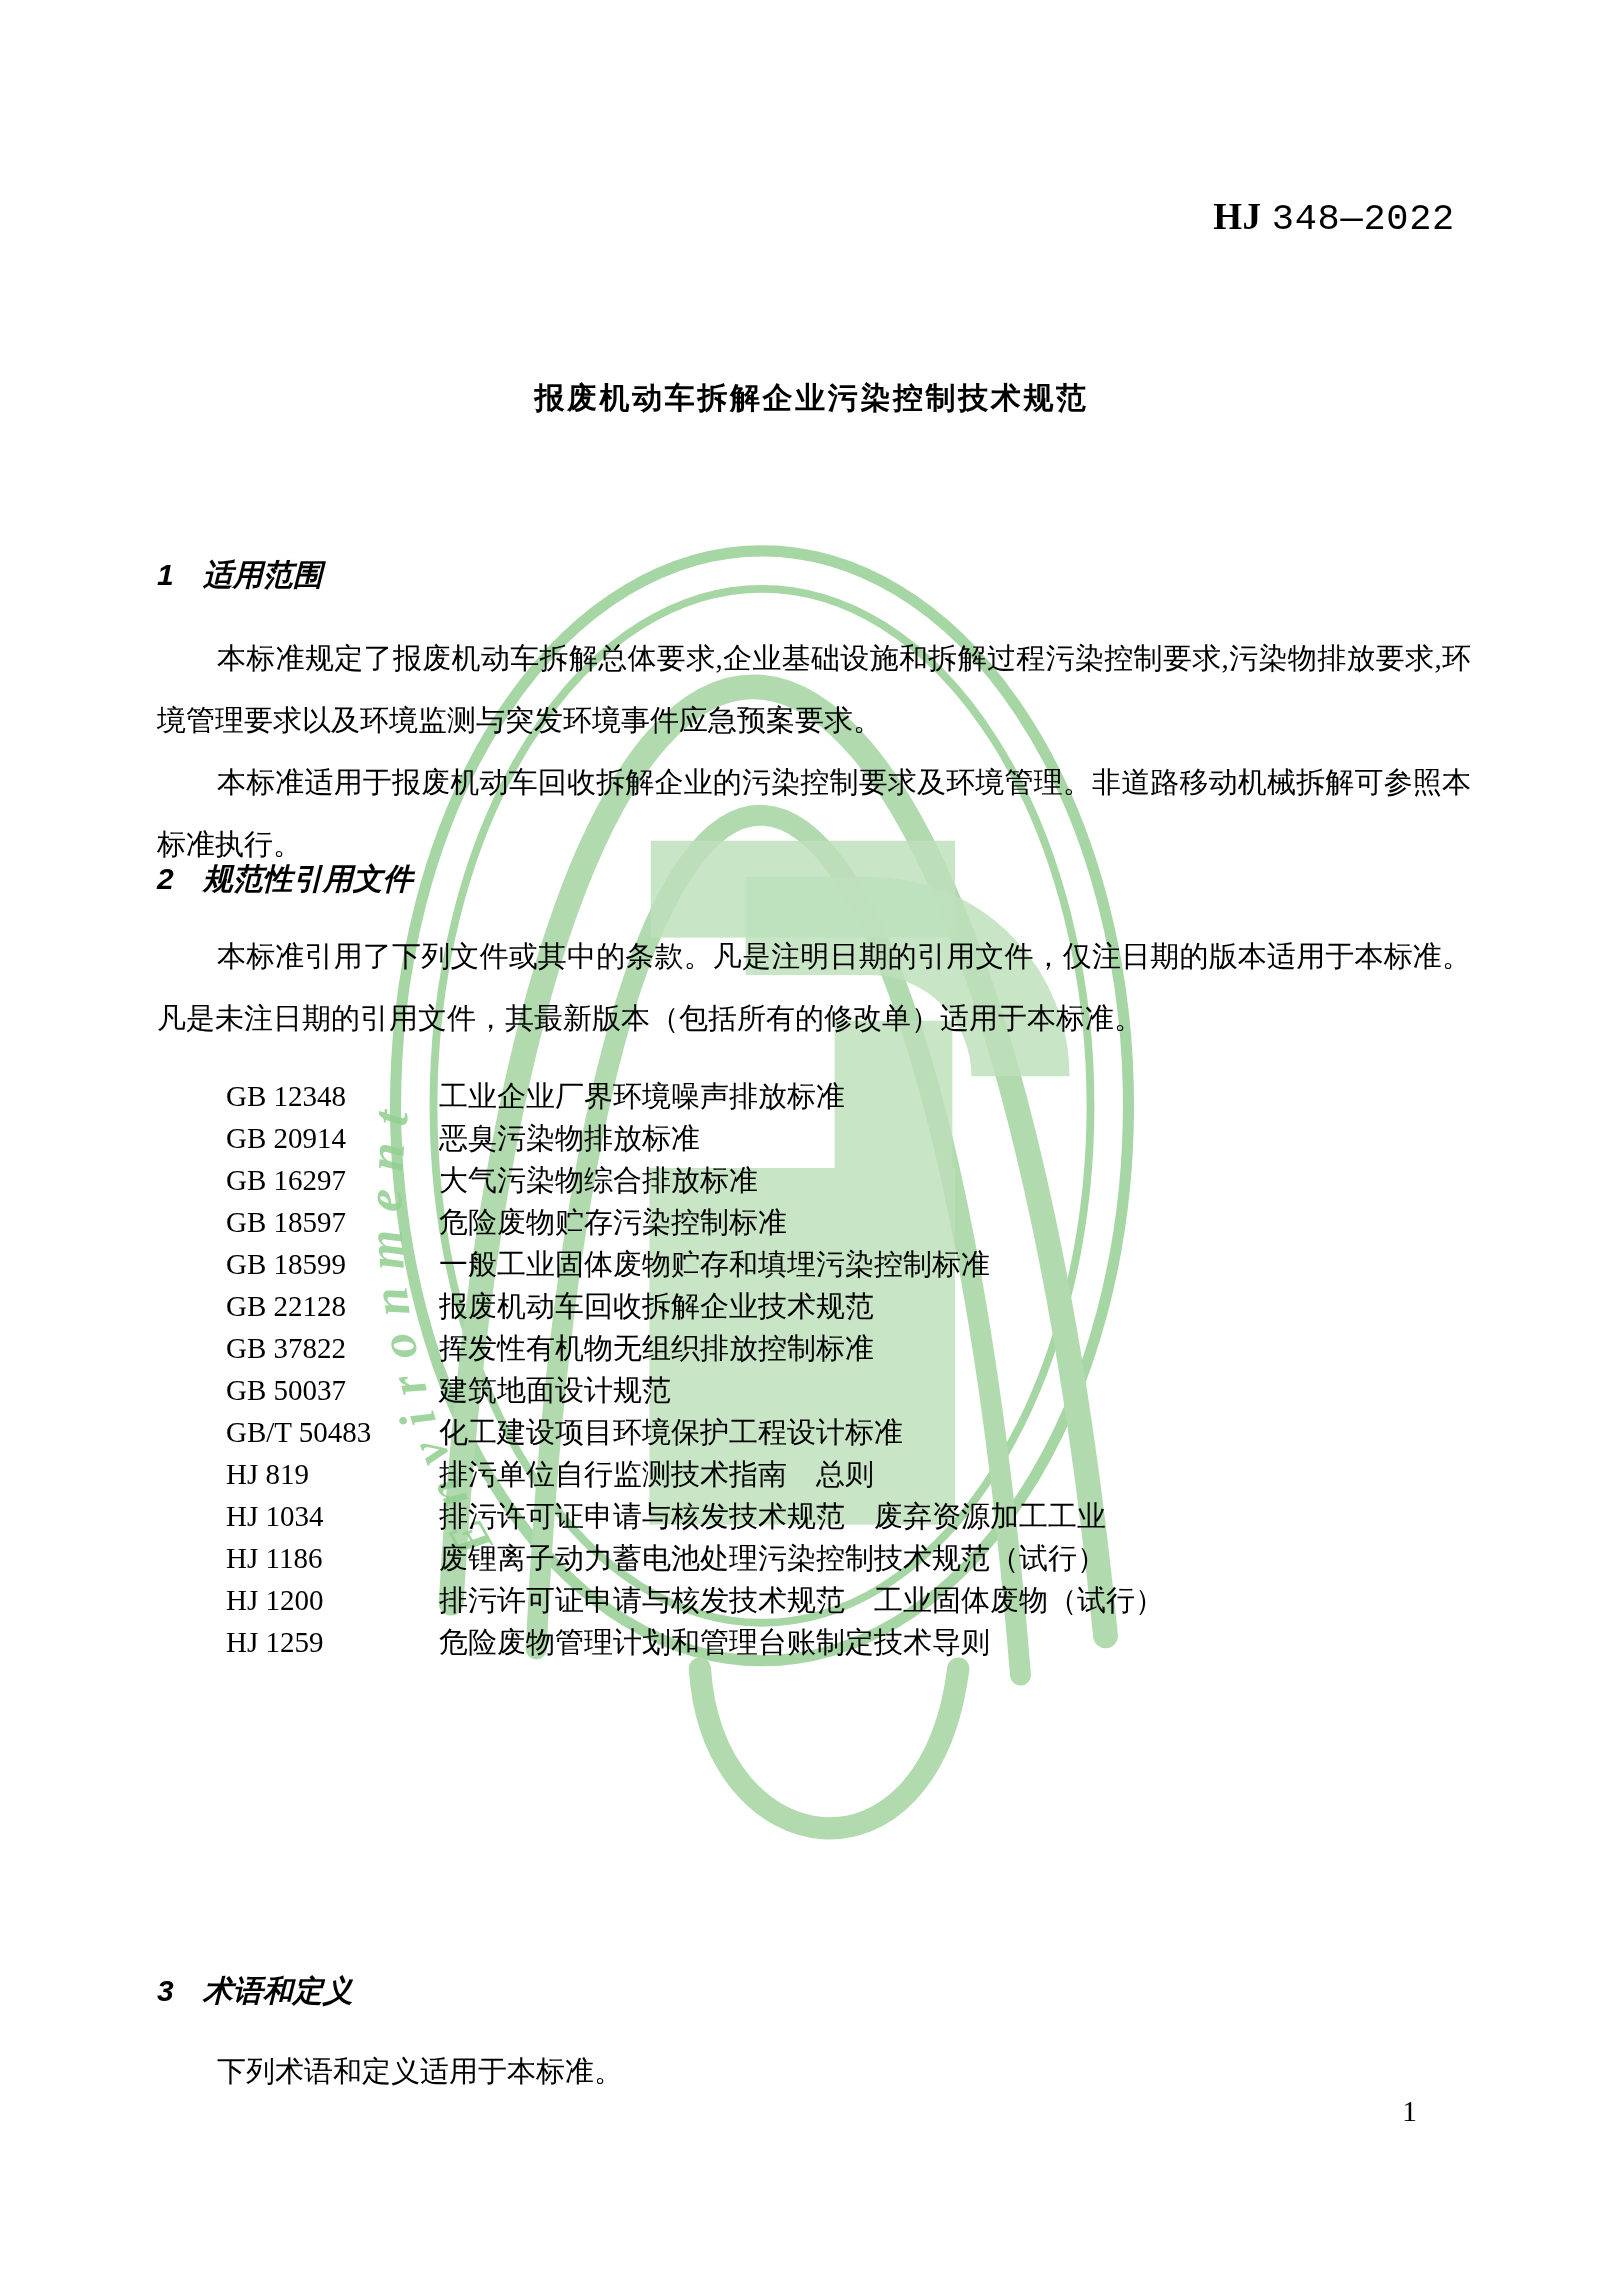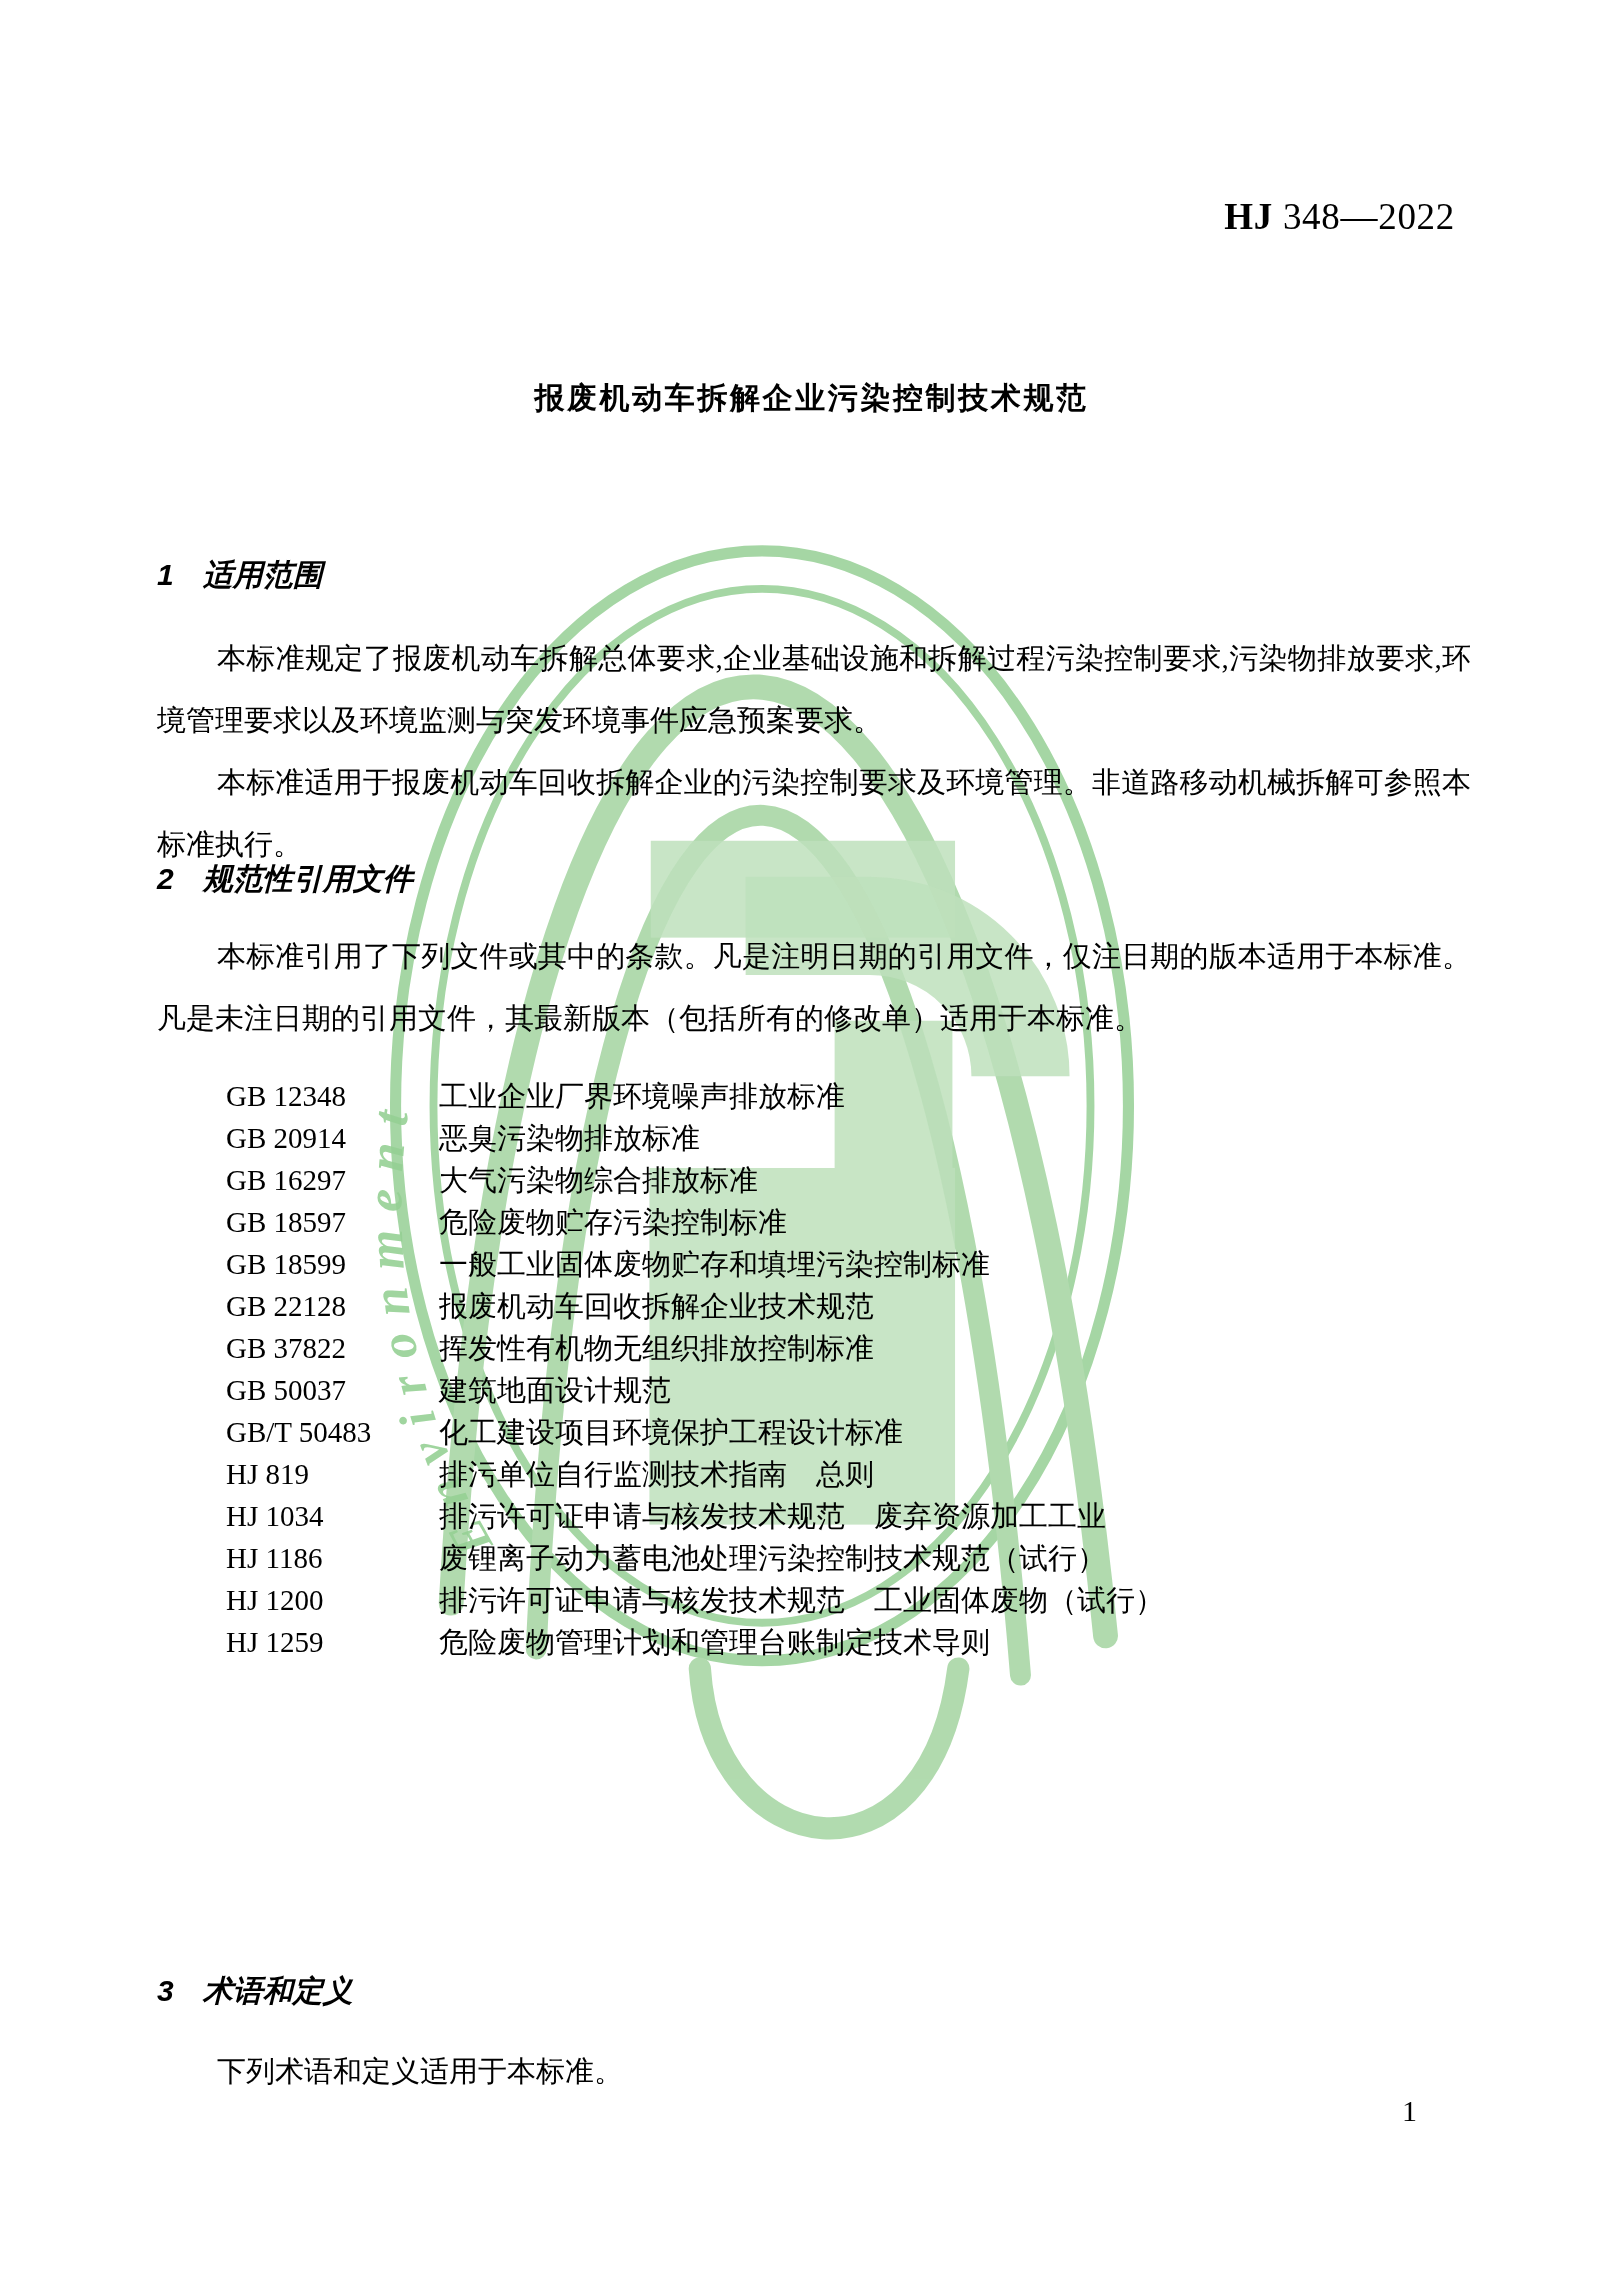--- a/index.html
+++ b/index.html
@@ -39,21 +39,21 @@
     font-size: 37px;
     letter-spacing: 0.7px;
     white-space: nowrap;
   }
   .doc-code .code-prefix {
     font-family: "Liberation Serif", serif;
     font-weight: bold;
     margin-top: 12px;
   }
   .doc-code .code-number {
-    font-family: Liberation Serif, serif;
+    font-family: Liberation Mono, monospace;
     font-weight: 400;
   }
 
   .doc-title {
     position: absolute;
     top: 378px;
     left: 0;
     width: 100%;
     text-align: center;
     font-family: "Liberation Sans", sans-serif;

